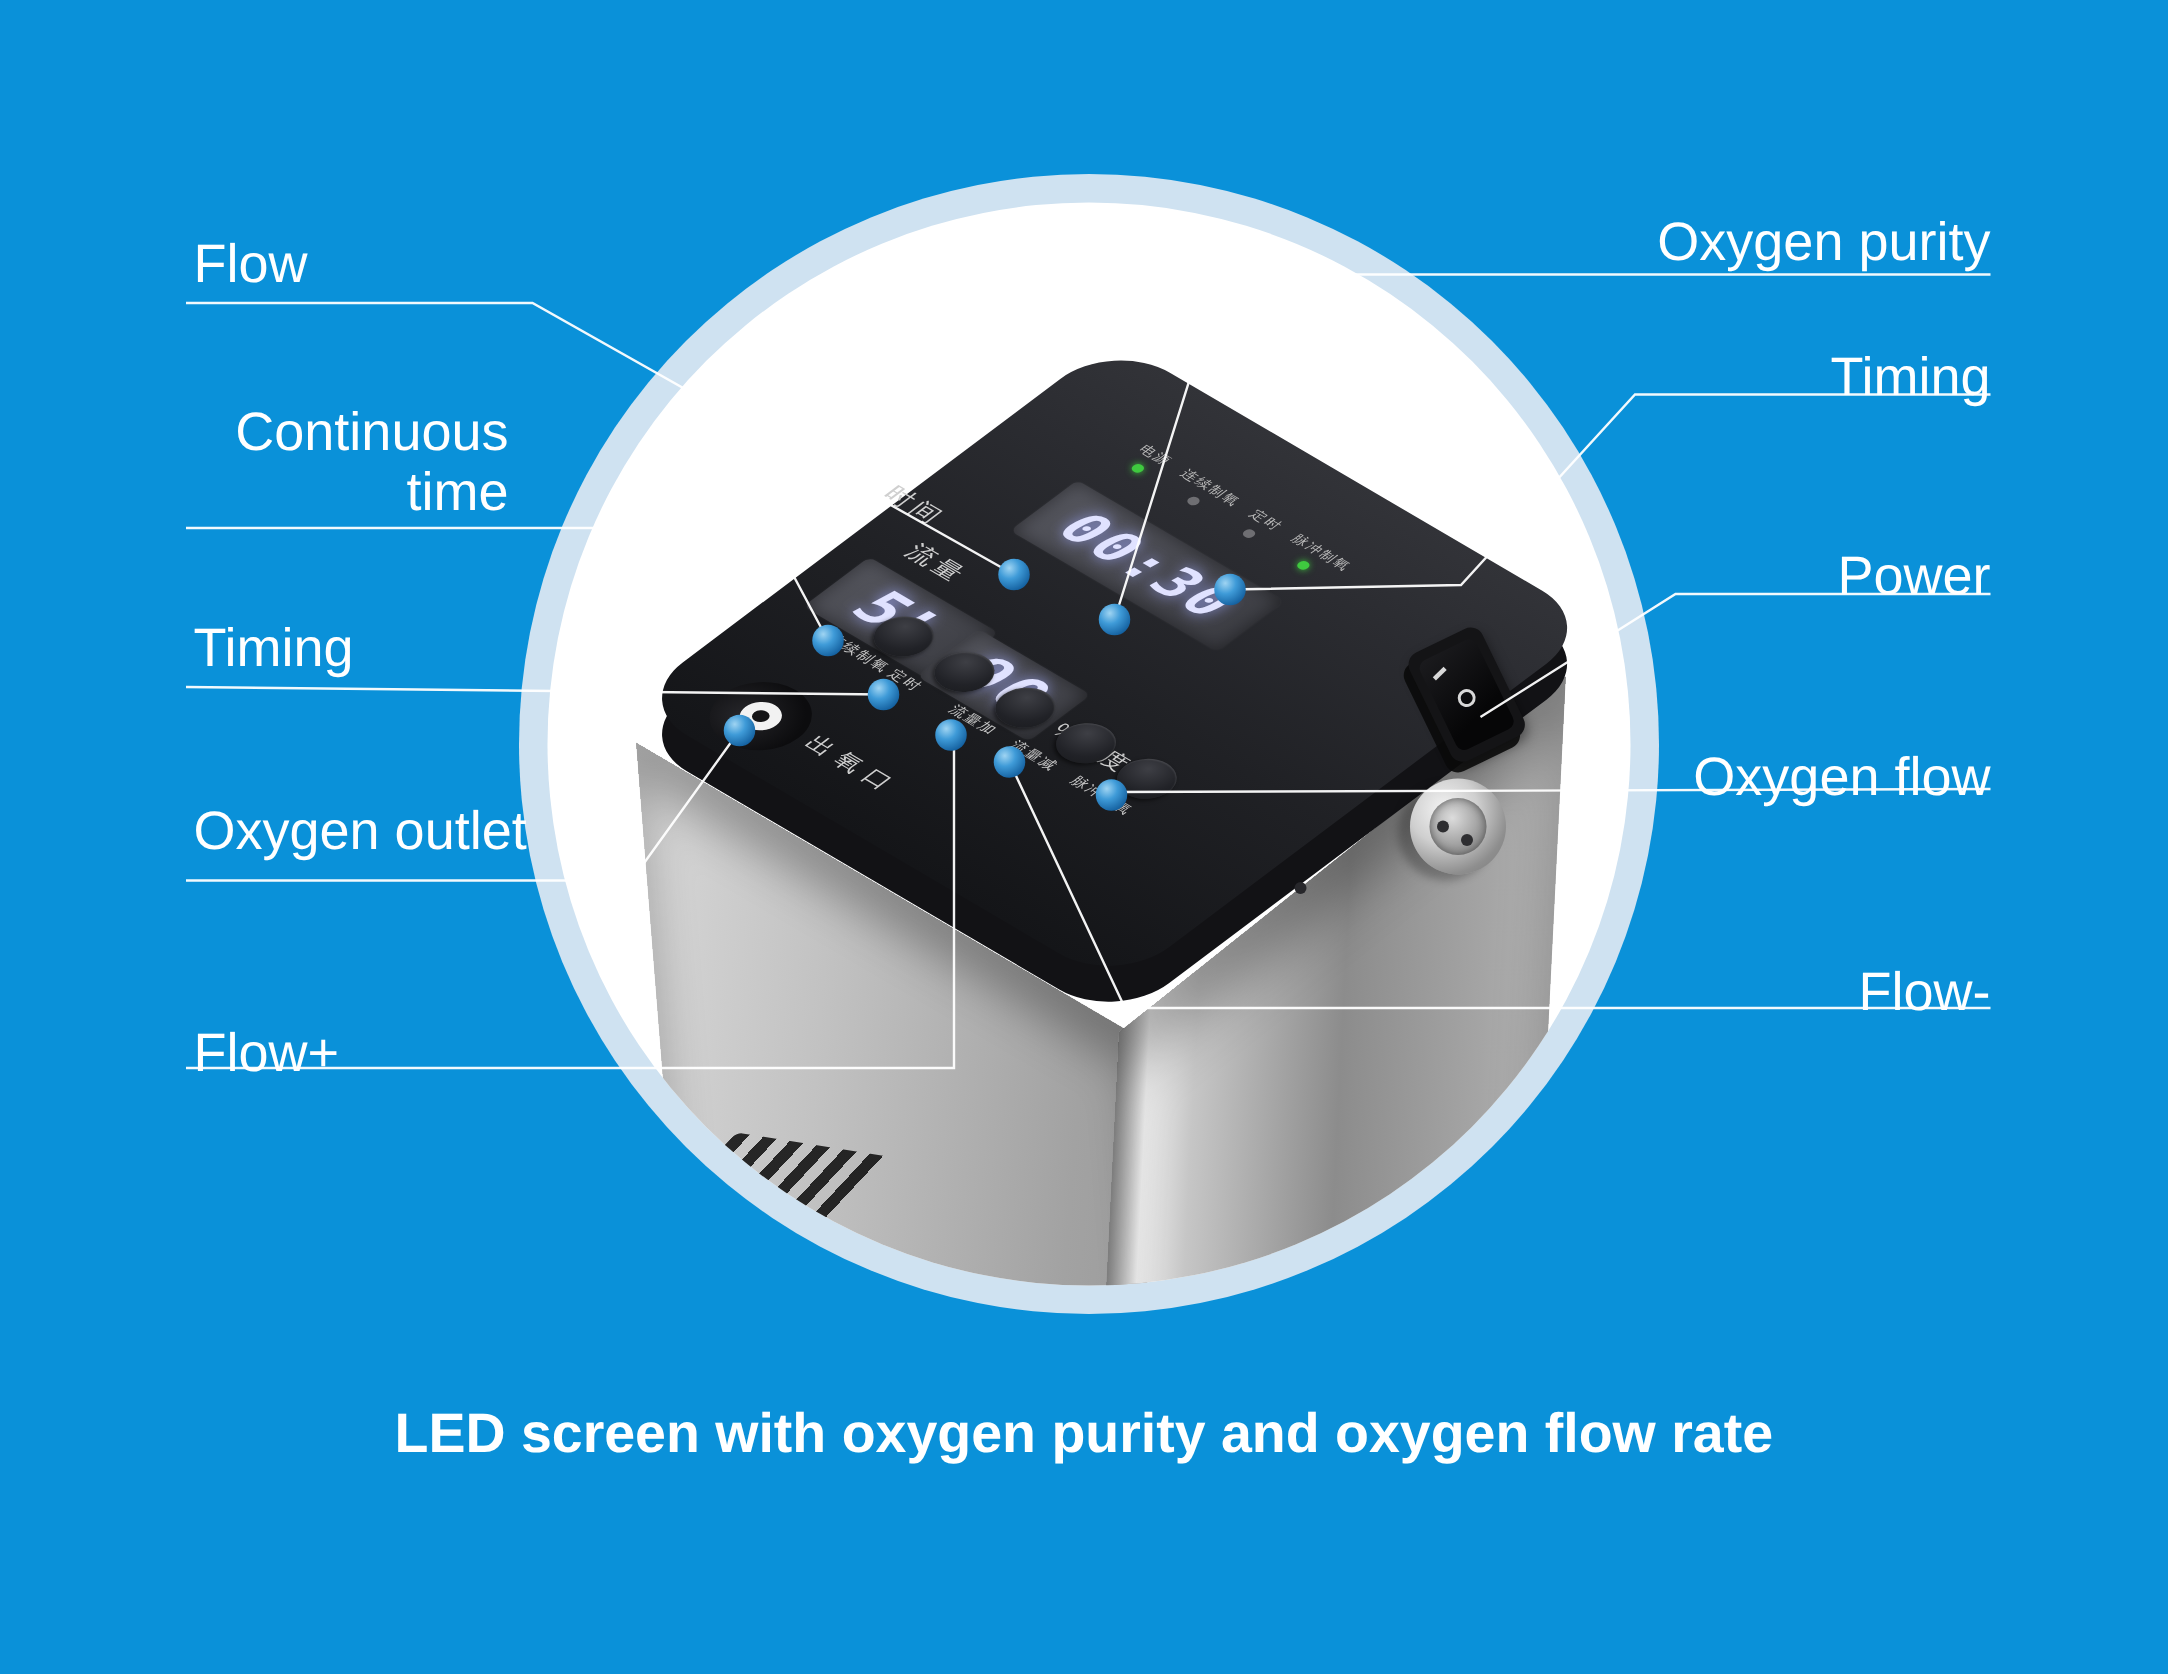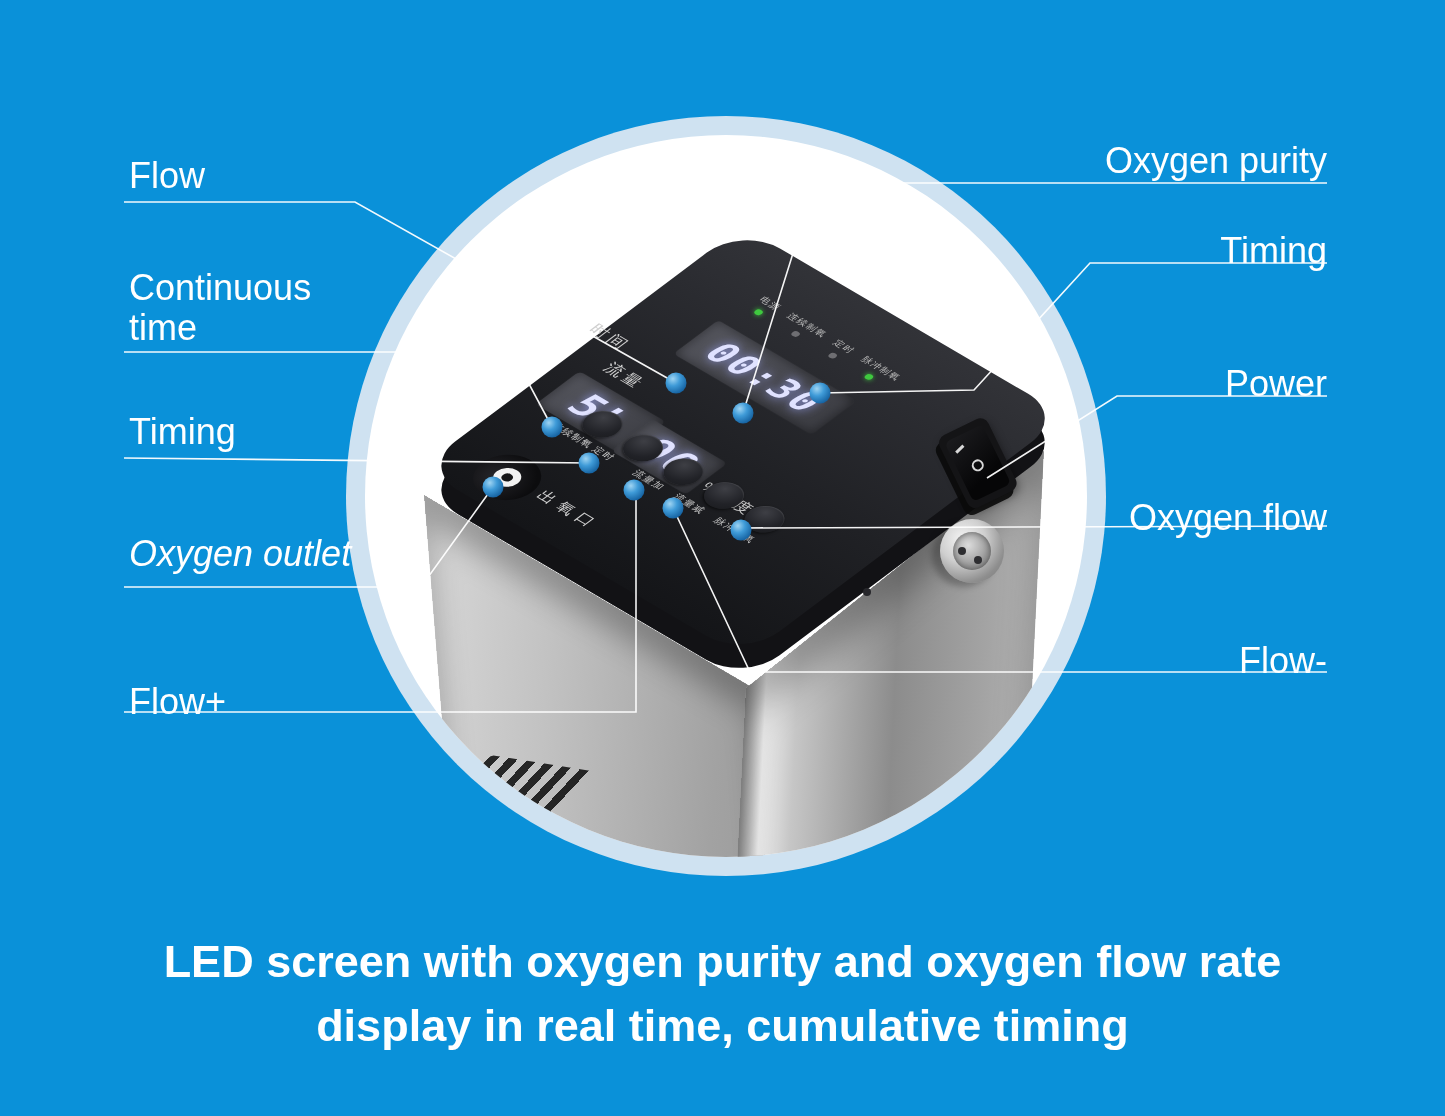--- a/index.html
+++ b/index.html
@@ -109,37 +109,37 @@
     left:126px; top:620px; width:104px; height:88px; border-radius:4px;
     transform:rotate(9deg) skewX(-34deg); opacity:.88;
     background:repeating-linear-gradient(90deg,#101010 0 9px, transparent 9px 18px);
   }
 
   
   svg.overlay { position:absolute; left:0; top:0; z-index:5; }
   .leader { fill:none; stroke:#ffffff; stroke-width:1.6; stroke-opacity:.95; }
 
   
-  .callout { position:absolute; z-index:6; font-size:36px; line-height:1.12; color:#fff; }
+  .callout { position:absolute; z-index:6; font-size:36px; line-height:1.12; color:#fff;text-align:right; }
   .c-left  { left:129px; }
   .c-right { right:118px; text-align:right;margin-top:15px; }
   #co-flow { top:156px; }
   #co-continuous { top:268px; width:210px; }
   #co-timing-l { top:412px; }
-  #co-outlet { top:534px;font-style:italic; }
+  #co-outlet { top:534px; }
   #co-flowplus { top:666px;margin-top:16px; }
   #co-purity { top:126px; }
   #co-timing-r { top:216px; }
   #co-power { top:349px; }
   #co-pulse { top:483px; }
   #co-flowminus { top:626px; }
 
   .headline {
     position:absolute; left:0; right:0; top:930px; z-index:6;
-    text-align:center; font-size:45px; font-weight:bold; line-height:1.43; color:#fff;
+    text-align:center; font-size:37px; font-weight:bold; line-height:1.43; color:#fff;
   }
 </style>
 </head>
 <body>
 
 <div class="ring"></div>
 <div class="circle">
   <div class="face-left"></div>
   <div class="face-right"></div>
   <div class="grille"></div>
@@ -256,14 +256,13 @@
 <div class="callout c-left" id="co-flowplus">Flow+</div>
 
 <div class="callout c-right" id="co-purity">Oxygen purity</div>
 <div class="callout c-right" id="co-timing-r">Timing</div>
 <div class="callout c-right" id="co-power">Power</div>
 <div class="callout c-right" id="co-pulse">Oxygen flow</div>
 <div class="callout c-right" id="co-flowminus">Flow-</div>
 
 <div class="headline">
   <div>LED screen with oxygen purity and oxygen flow rate</div>
-  <div>display in real time, cumulative timing</div>
 </div>
 
 </body></html>

